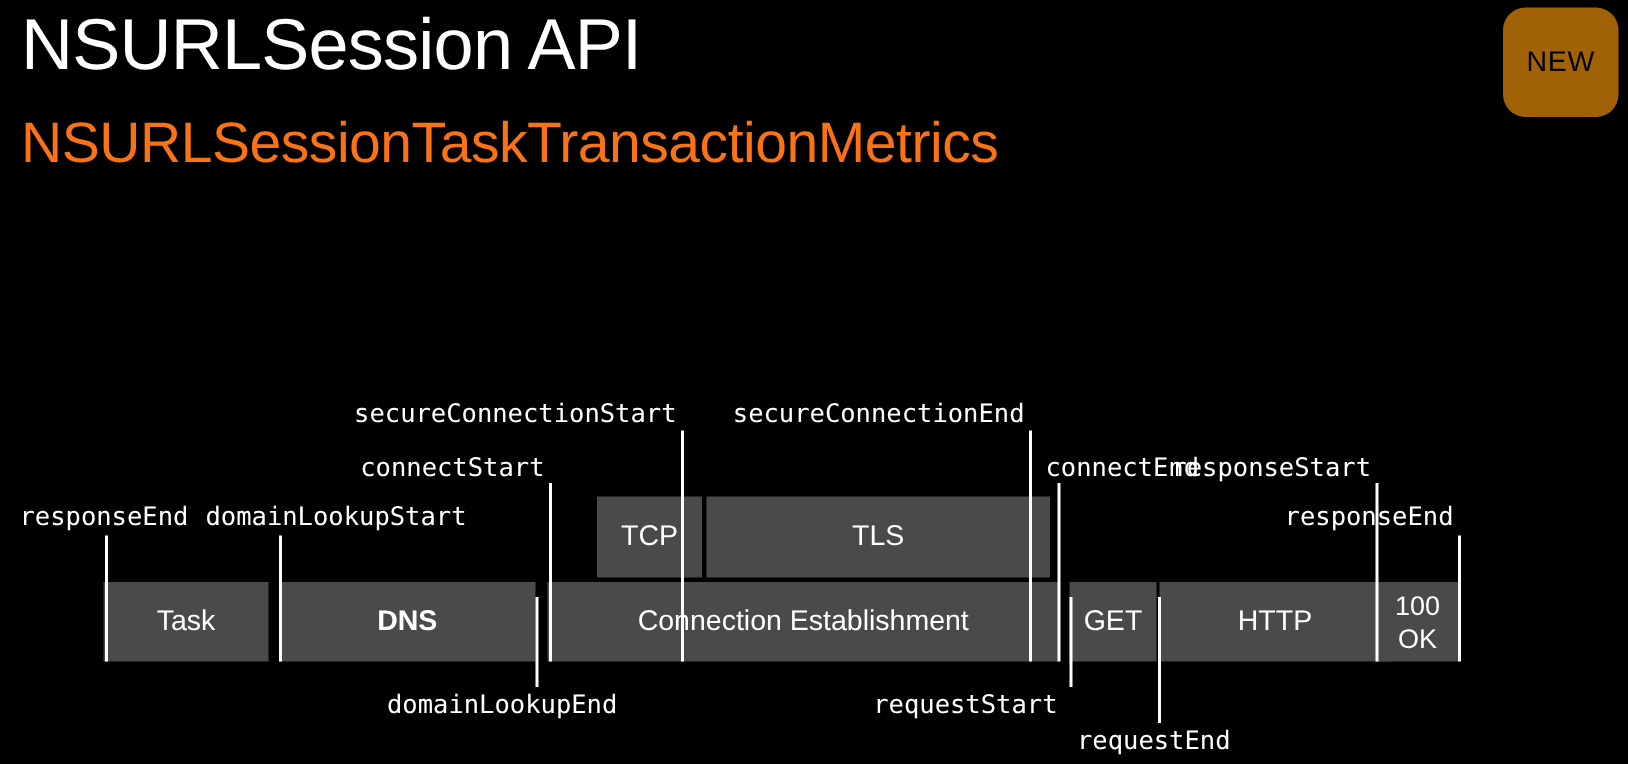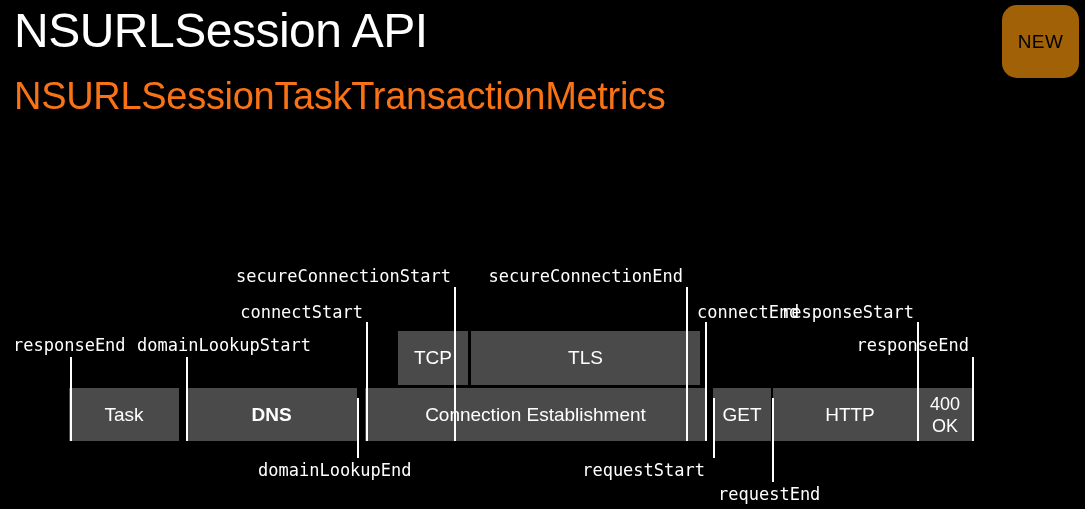--- a/index.html
+++ b/index.html
@@ -106,21 +106,21 @@
 </div>
 
 <div id="timeline">
     <div class="bar upper" style="left: 382px; width: 70px;">TCP</div>
     <div class="bar upper" style="left: 455px; width: 229px;">TLS</div>
     <div class="bar main" style="left: 69px; width: 110px;">Task</div>
     <div class="bar main" style="left: 186px; width: 171px; font-weight: bold;">DNS</div>
     <div class="bar main" style="left: 365px; width: 341px;">Connection Establishment</div>
     <div class="bar main" style="left: 713px; width: 58px;">GET</div>
     <div class="bar main" style="left: 773px; width: 154px;">HTTP</div>
-    <div class="bar main small-text" style="left: 918px; width: 54px;">400
+    <div class="bar main small-text" style="left: 918px; width: 54px;">100
 OK</div>
     <div class="tick" style="left: 70px; top: 357px; height: 84px;"></div>
     <div class="tlabel" style="top: 335px; left: 13px; text-align: left; width: auto;">responseEnd</div>
     <div class="tick" style="left: 186px; top: 357px; height: 84px;"></div>
     <div class="tlabel" style="top: 335px; left: 137px; text-align: left; width: auto;">domainLookupStart</div>
     <div class="tick" style="left: 366px; top: 322px; height: 119px;"></div>
     <div class="tlabel" style="top: 302px; left: 0px; width: 363px; text-align: right;">connectStart</div>
     <div class="tick" style="left: 454px; top: 287px; height: 154px;"></div>
     <div class="tlabel" style="top: 266px; left: 0px; width: 451px; text-align: right;">secureConnectionStart</div>
     <div class="tick" style="left: 686px; top: 287px; height: 154px;"></div>

